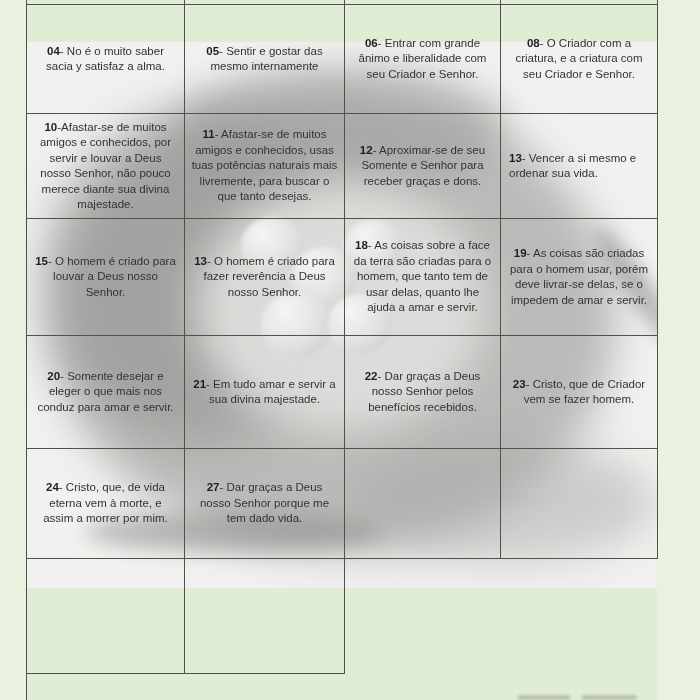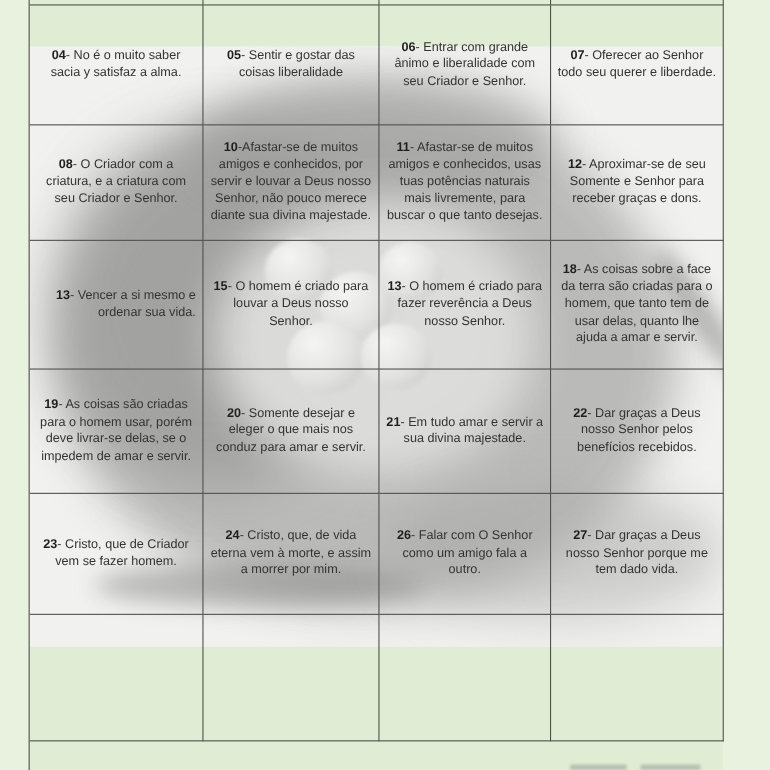--- a/index.html
+++ b/index.html
@@ -53,21 +53,21 @@
     border-bottom:1px solid var(--border);
     display:flex;align-items:center;justify-content:center;
     overflow:hidden;
     padding:2px 6px;
   }
   .cell-text{
     font-size:11.5px;line-height:15.5px;color:var(--text);
     text-align:center;width:100%;
   }
   .cell.align-left{justify-content:flex-start;}
-  .cell.align-left .cell-text{text-align:right;padding-left:2px;}
+  .cell.align-left .cell-text{text-align:left;padding-left:2px;}
   .num{font-weight:bold;color:var(--num);}
 
   
   .smudge{position:absolute;top:695px;height:5px;background:#8f948c;opacity:.5;filter:blur(1.5px);border-radius:2px;z-index:3;}
   .s1{left:518px;width:52px;}
   .s2{left:582px;width:55px;}
 </style>
 </head>
 <body>
 
@@ -91,27 +91,24 @@
 
   <div class="grid" id="grid">
       <div class="cell"></div>
       <div class="cell"></div>
       <div class="cell"></div>
       <div class="cell"></div>
       <div class="cell">
         <div class="cell-text"><span class="num">04</span><span>- No é o muito saber sacia y satisfaz a alma.</span></div>
       </div>
       <div class="cell">
-        <div class="cell-text"><span class="num">05</span><span>- Sentir e gostar das coisas liberalidade</span></div>
+        <div class="cell-text"><span class="num">05</span><span>- Sentir e gostar das mesmo internamente</span></div>
       </div>
       <div class="cell">
         <div class="cell-text"><span class="num">06</span><span>- Entrar com grande ânimo e liberalidade com seu Criador e Senhor.</span></div>
-      </div>
-      <div class="cell">
-        <div class="cell-text"><span class="num">07</span><span>- Oferecer ao Senhor todo seu querer e liberdade.</span></div>
       </div>
       <div class="cell">
         <div class="cell-text"><span class="num">08</span><span>- O Criador com a criatura, e a criatura com seu Criador e Senhor.</span></div>
       </div>
       <div class="cell">
         <div class="cell-text"><span class="num">10</span><span>-Afastar-se de muitos amigos e conhecidos, por servir e louvar a Deus nosso Senhor, não pouco merece diante sua divina majestade.</span></div>
       </div>
       <div class="cell">
         <div class="cell-text"><span class="num">11</span><span>- Afastar-se de muitos amigos e conhecidos, usas tuas potências naturais mais livremente, para buscar o que tanto desejas.</span></div>
       </div>
@@ -142,23 +139,20 @@
       <div class="cell">
         <div class="cell-text"><span class="num">22</span><span>- Dar graças a Deus nosso Senhor pelos benefícios recebidos.</span></div>
       </div>
       <div class="cell">
         <div class="cell-text"><span class="num">23</span><span>- Cristo, que de Criador vem se fazer homem.</span></div>
       </div>
       <div class="cell">
         <div class="cell-text"><span class="num">24</span><span>- Cristo, que, de vida eterna vem à morte, e assim a morrer por mim.</span></div>
       </div>
       <div class="cell">
-        <div class="cell-text"><span class="num">26</span><span>- Falar com O Senhor como um amigo fala a outro.</span></div>
-      </div>
-      <div class="cell">
         <div class="cell-text"><span class="num">27</span><span>- Dar graças a Deus nosso Senhor porque me tem dado vida.</span></div>
       </div>
       <div class="cell"></div>
       <div class="cell"></div>
       <div class="cell"></div>
       <div class="cell"></div>
     </div>
 
   <div class="smudge s1"></div>
   <div class="smudge s2"></div>

